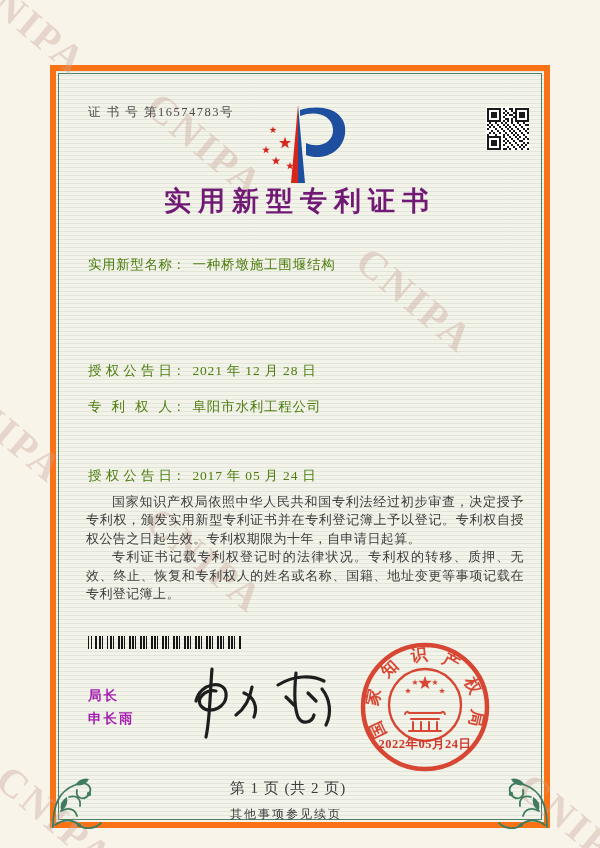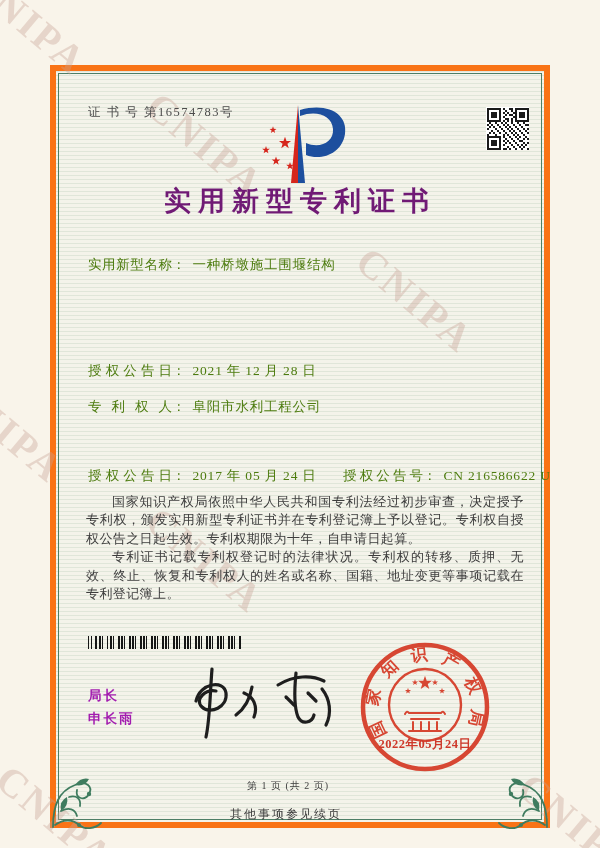--- a/index.html
+++ b/index.html
@@ -41,21 +41,21 @@
       #161616 3px 4px,rgba(0,0,0,0) 4px 7.5px,#161616 7.5px 9.5px,rgba(0,0,0,0) 9.5px 11px);}
 
   .signer{position:absolute;left:32px;font-family:"Liberation Sans","DejaVu Sans",sans-serif;
           font-weight:700;font-size:13.5px;letter-spacing:2px;color:#a21caf;}
   .signer-title{top:616px;}
   .signer-name{top:639px;}
   .signature{position:absolute;left:110px;top:592px;}
   .seal{position:absolute;left:303px;top:568px;opacity:0.93;}
 
   .page-info{position:absolute;left:0;top:708px;width:464px;text-align:center;
-             font-size:10px;letter-spacing:1px;color:#3e3e3e;}
+             font-size:15px;letter-spacing:1px;color:#3e3e3e;}
   .corner{position:absolute;width:70px;height:70px;}
   .corner-l{left:-7px;bottom:-9px;}
   .corner-r{right:-7px;bottom:-9px;transform:scaleX(-1);}
 
   .footer-note{position:absolute;left:0;top:806px;width:572px;text-align:center;z-index:2;
                font-size:12px;letter-spacing:2px;color:#3a3a3a;}
 </style>
 </head>
 <body>
 
@@ -121,23 +121,20 @@
         <span class="f-label">实用新型名称</span><span class="f-colon">：</span><span class="f-value">一种桥墩施工围堰结构</span>
       </div>
       <div class="field-row" style="top:291px">
         <span class="f-label">授权公告日</span><span class="f-colon">：</span><span class="f-value">2021 年 12 月 28 日</span>
       </div>
       <div class="field-row" style="top:327px">
         <span class="f-label">专利权人</span><span class="f-colon">：</span><span class="f-value">阜阳市水利工程公司</span>
       </div>
       <div class="field-row" style="top:396px;width:438px">
         <span class="f-label">授权公告日</span><span class="f-colon">：</span><span class="f-value">2017 年 05 月 24 日</span>
-        <span class="grant-col">
-          <span class="f-label">授权公告号</span><span class="f-colon">：</span><span class="f-value">CN 216586622 U</span>
-        </span>
       </div>
 
       <div class="paras">
         <p>国家知识产权局依照中华人民共和国专利法经过初步审查，决定授予专利权，颁发实用新型专利证书并在专利登记簿上予以登记。专利权自授权公告之日起生效。专利权期限为十年，自申请日起算。</p>
         <p>专利证书记载专利权登记时的法律状况。专利权的转移、质押、无效、终止、恢复和专利权人的姓名或名称、国籍、地址变更等事项记载在专利登记簿上。</p>
       </div>
 
       <div class="barcode"></div>
 
       <div class="signer signer-title">局长</div>

